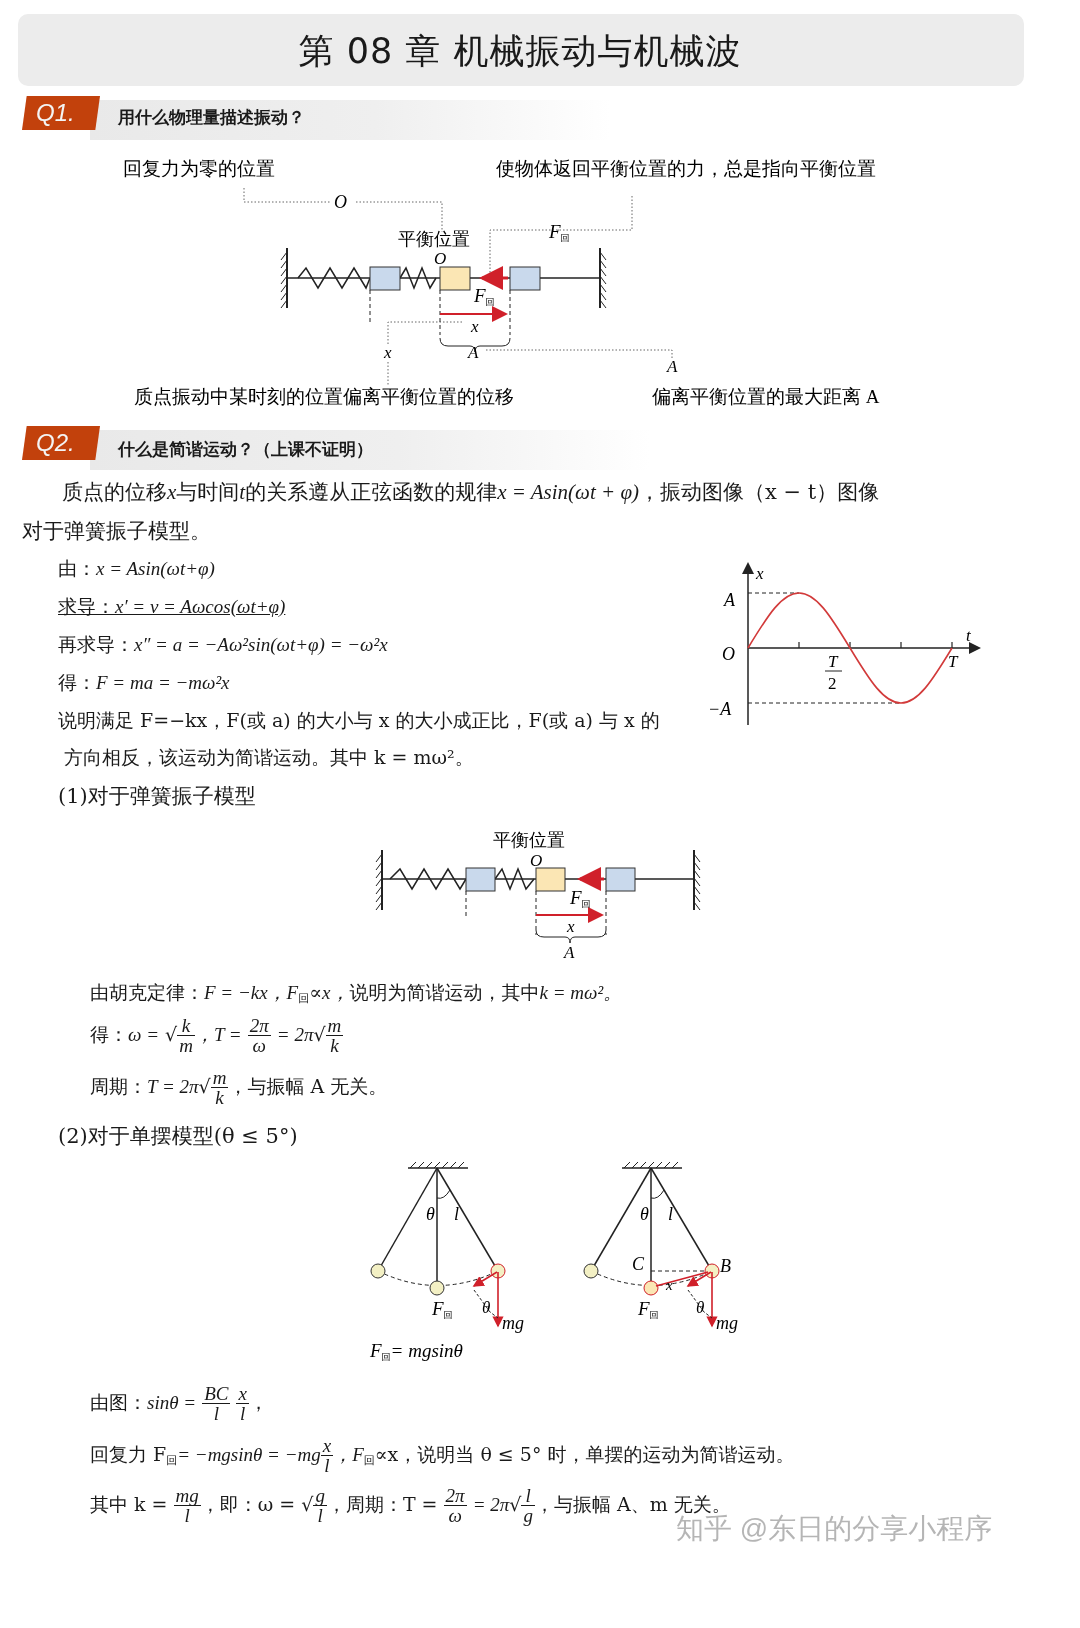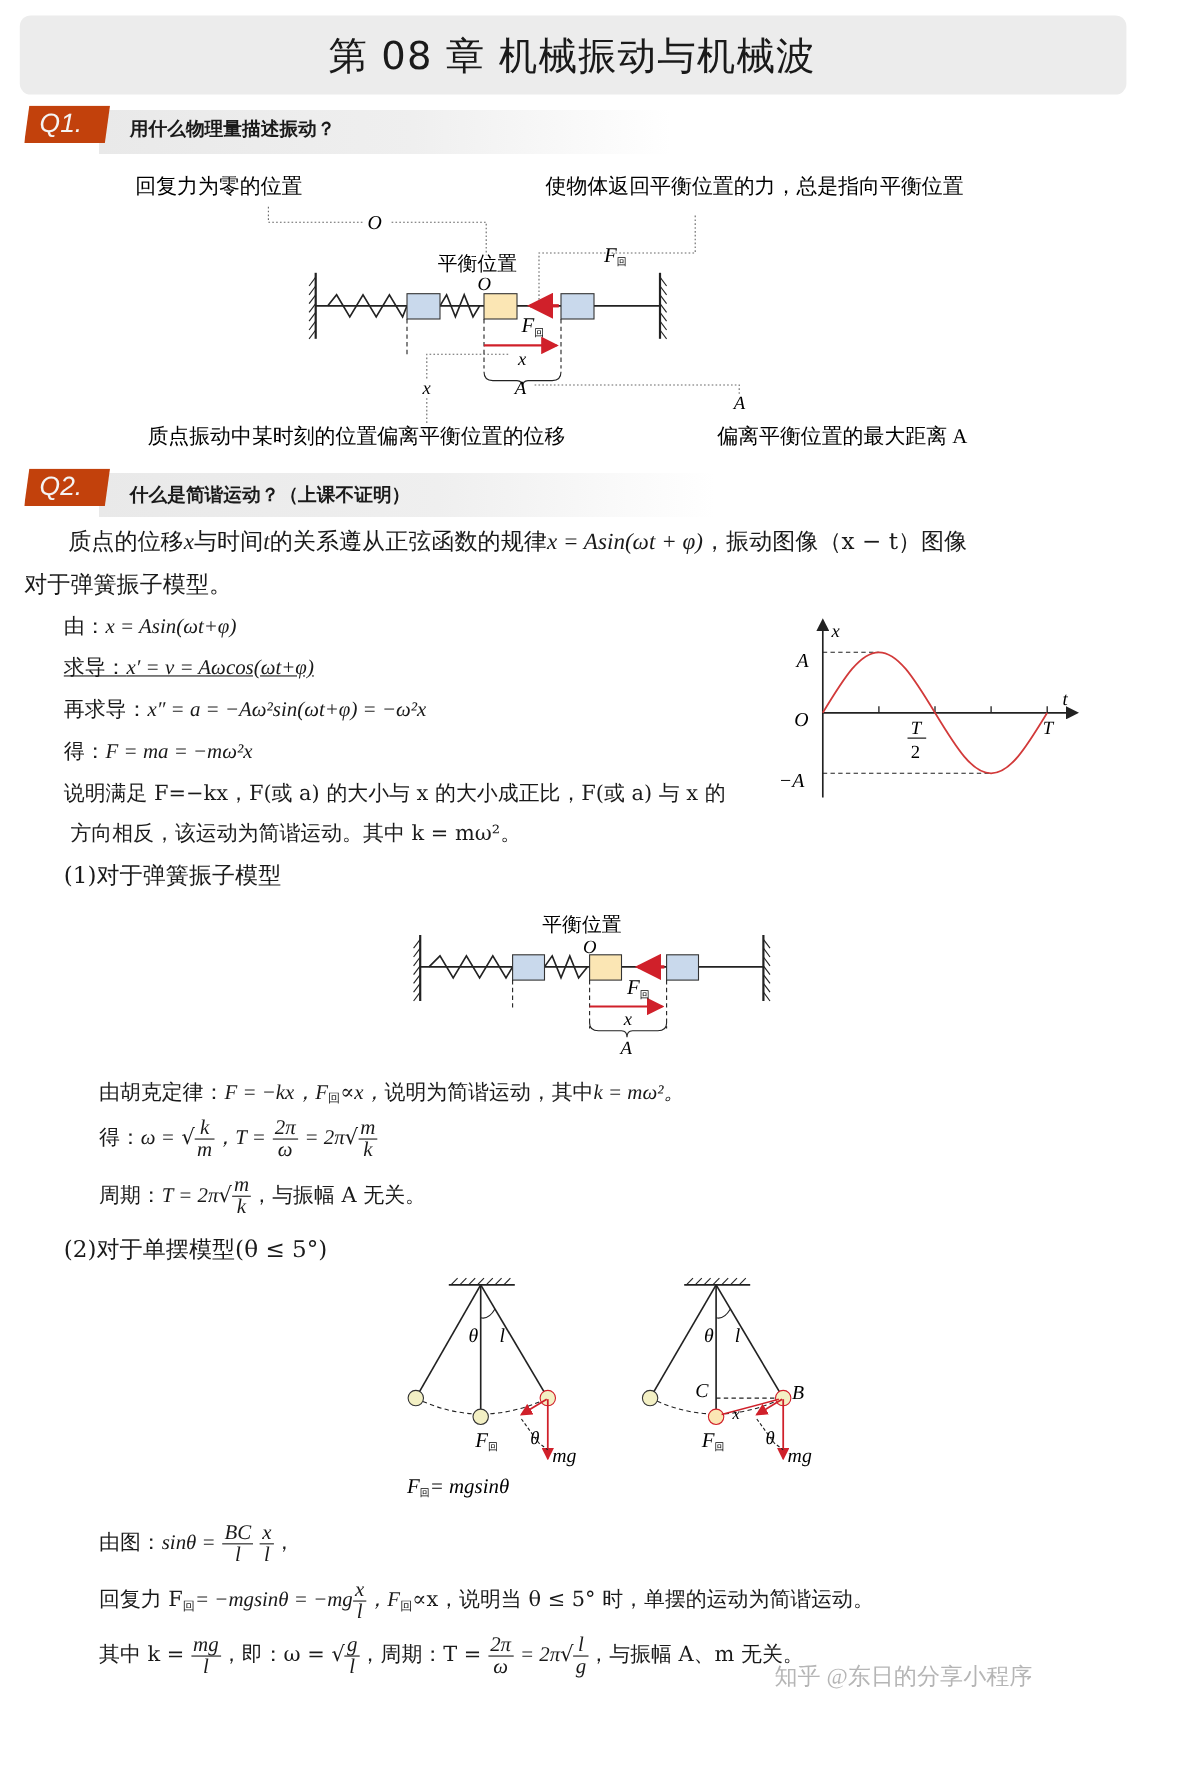--- a/index.html
+++ b/index.html
@@ -15,21 +15,21 @@
              clip-path:polygon(6% 0,100% 0,94% 100%,0 100%); }
   .q-band { height:40px; background:linear-gradient(90deg,#e9e9e9 0%,#efefef 55%,rgba(255,255,255,0) 100%); }
   .q-text { font-family:"DejaVu Sans","Liberation Sans",sans-serif; font-size:17px; font-weight:bold; }
   .txt { font-size:19px; white-space:nowrap; }
   .body-text { font-size:21px; white-space:nowrap; }
   .math { font-family:"Liberation Serif","DejaVu Serif",serif; font-style:italic; }
   .frac { display:inline-block; vertical-align:middle; text-align:center; font-family:"Liberation Serif",serif; font-style:italic; line-height:1; }
   .frac > span { display:block; padding:0 2px; }
   .frac > span:first-child { border-bottom:1px solid #1a1a1a; }
   .sub { font-size:11px; font-style:normal; vertical-align:-3px; font-family:"DejaVu Sans",sans-serif; }
-  .watermark { font-family:Liberation Serif, serif; font-size:21px; color:rgba(120,120,120,0.55);margin-left:28px; }
+  .watermark { font-family:Liberation Sans, sans-serif; font-size:28px; color:rgba(120,120,120,0.55); }
   svg text { font-family:"Liberation Serif","DejaVu Serif",serif; }
 </style>
 </head>
 <body>
 
 <div class="abs title-bar"></div>
 <div class="abs title-text">第 08 章  机械振动与机械波</div>
 
 <div class="abs q-band" style="left:90px;top:100px;width:520px;"></div>
 <div class="abs q-badge" style="left:22px;top:96px;">Q1.</div>

